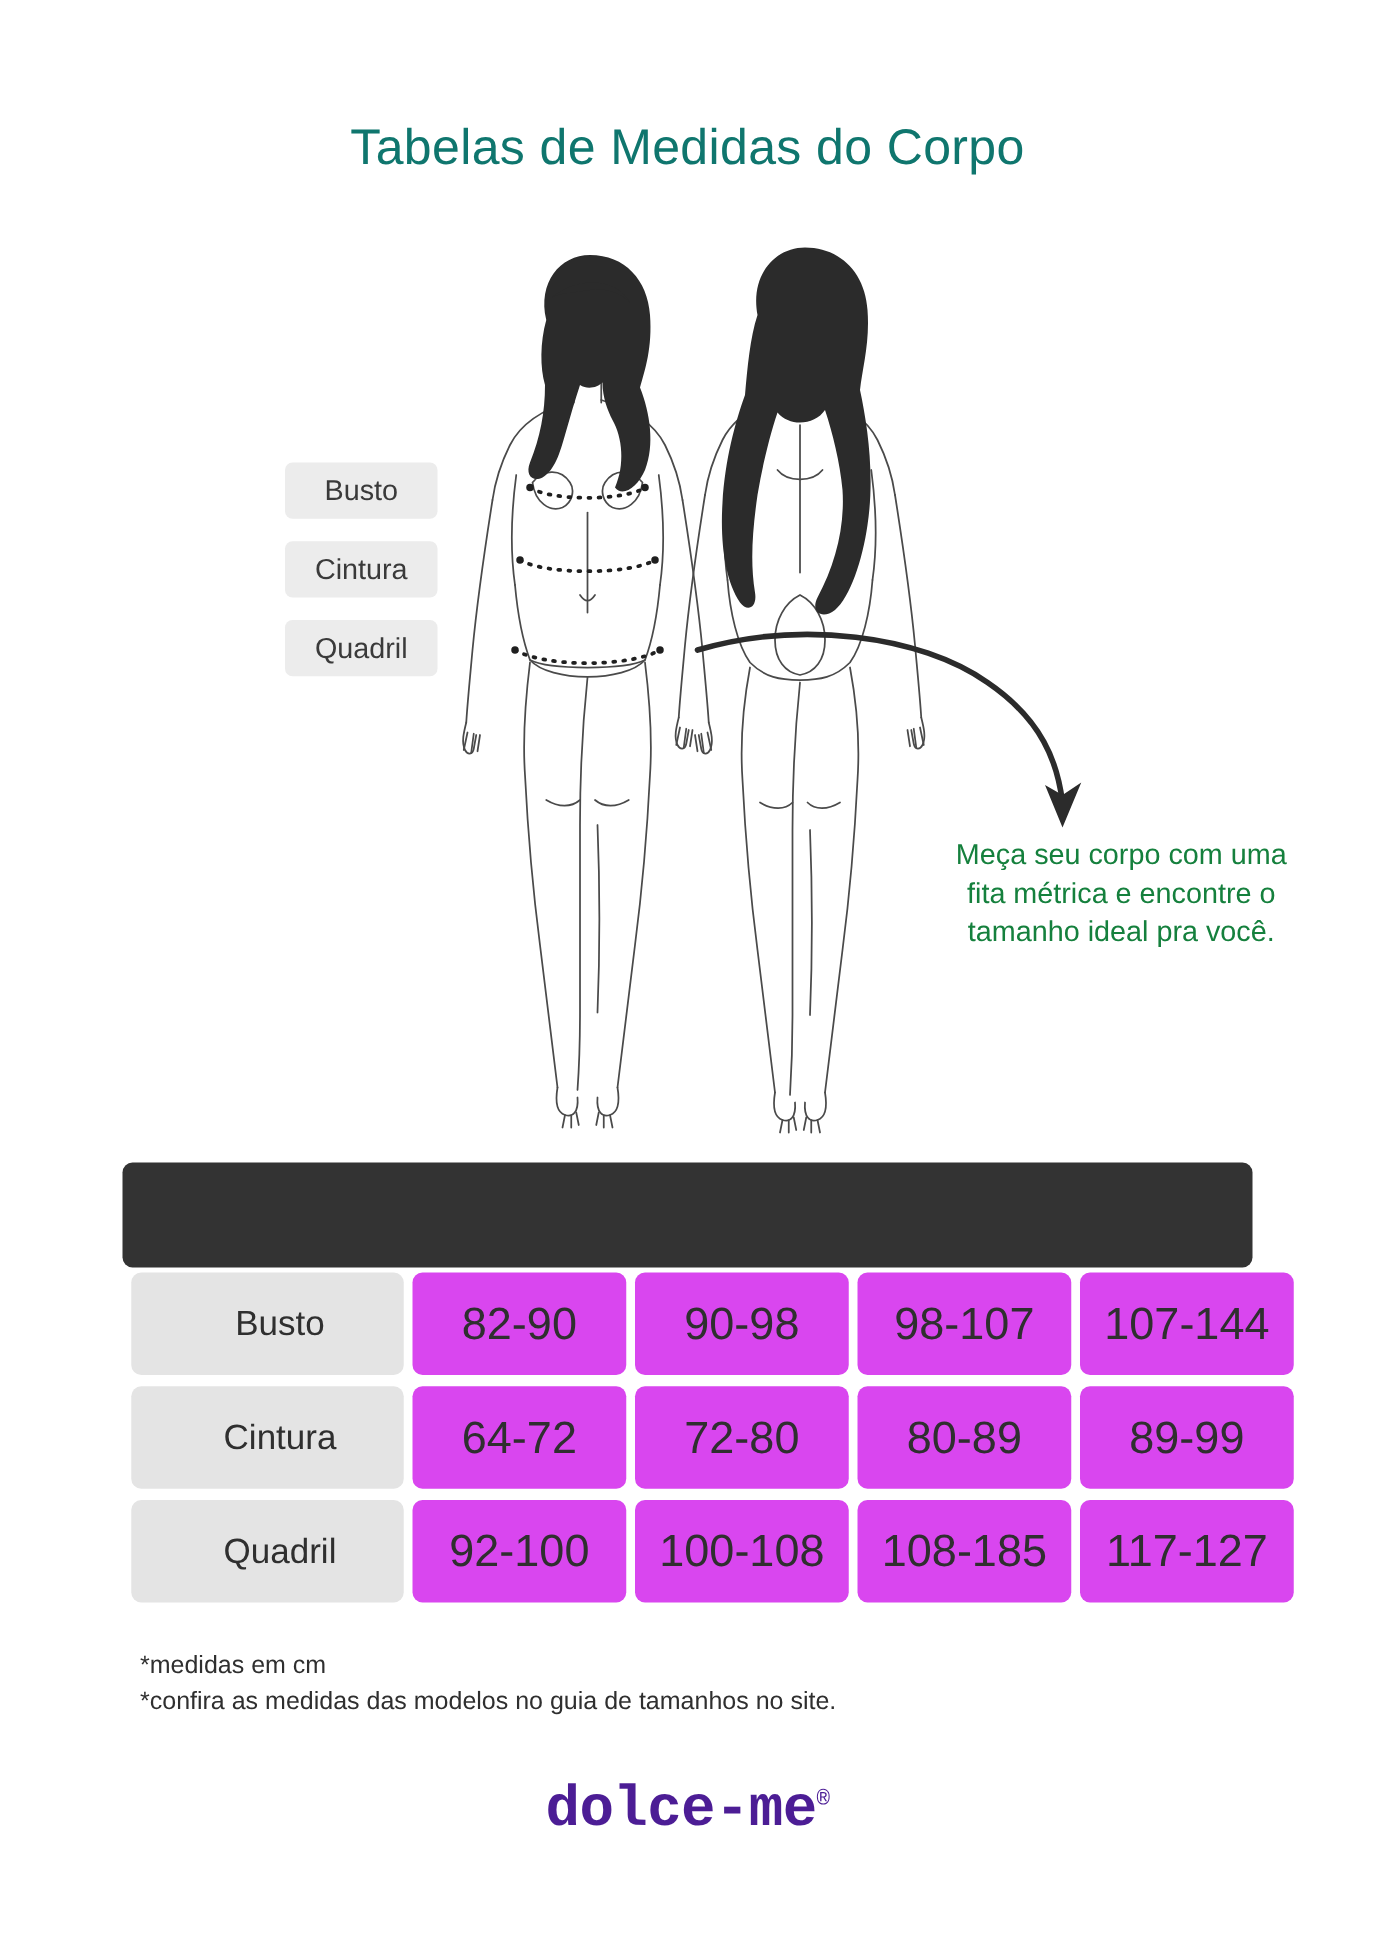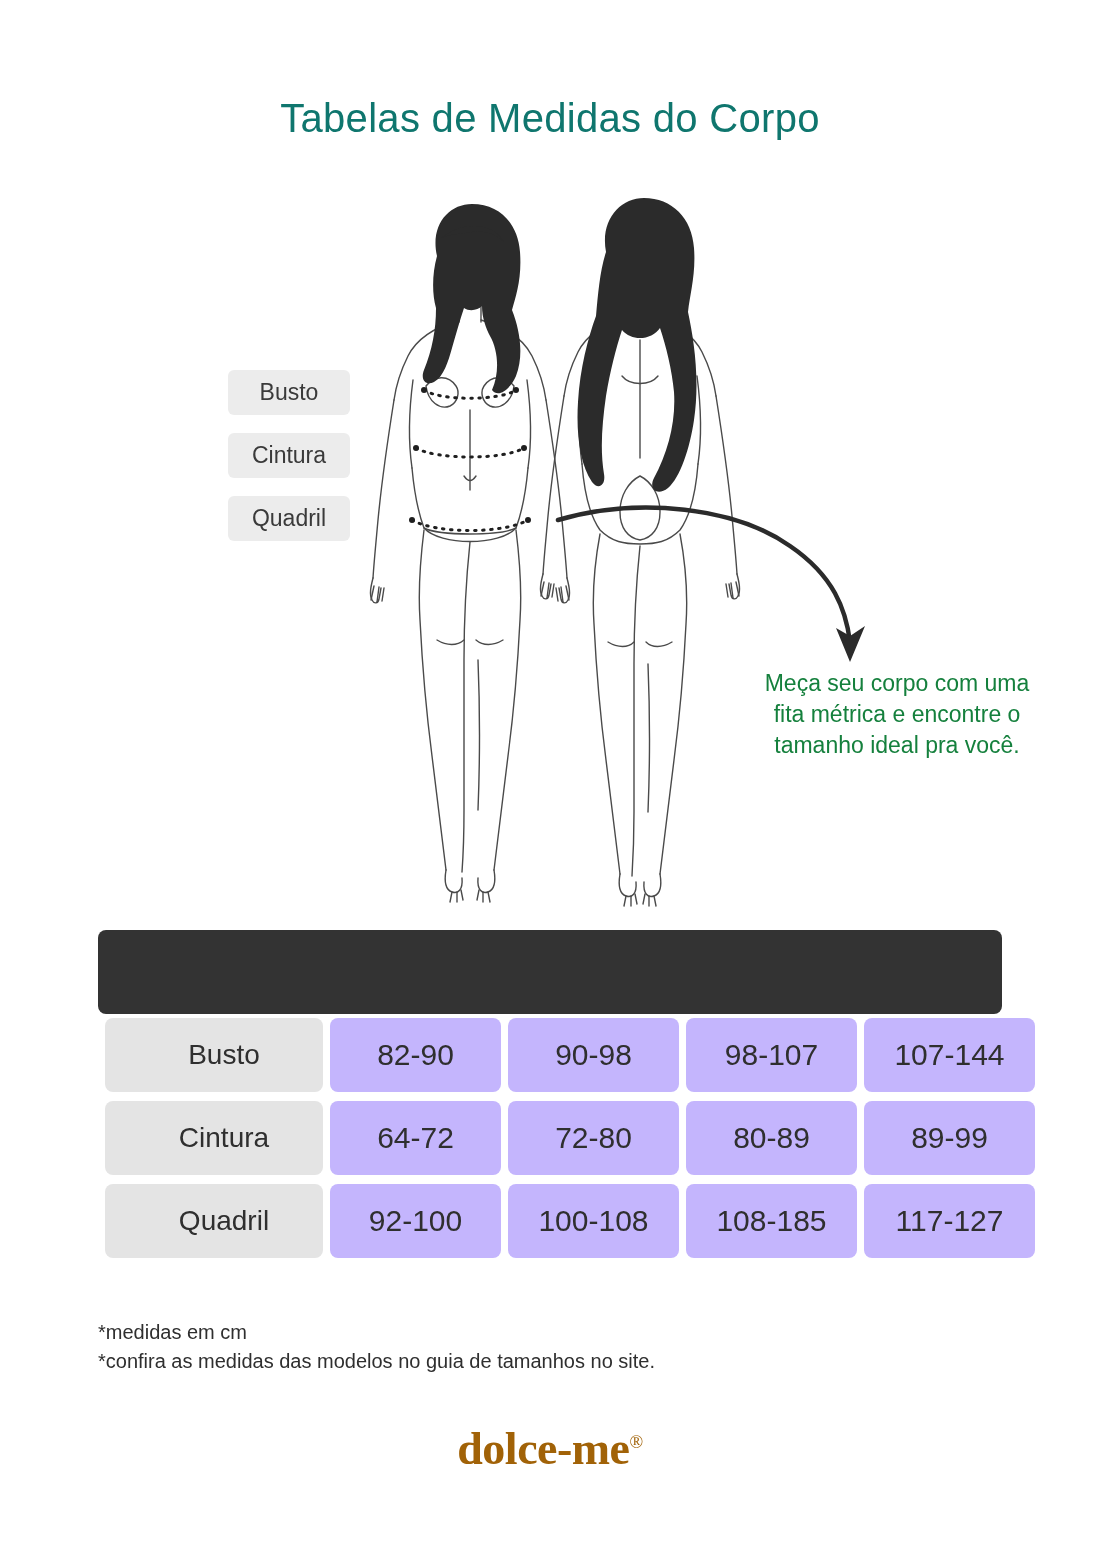--- a/index.html
+++ b/index.html
@@ -95,60 +95,60 @@
     position: absolute;
     left: 0;
     top: 0;
     width: 904px;
     height: 84px;
     background: #333333;
     border-radius: 8px;
   }
   .table thead th.label-col { text-align: left; padding-left: 40px; }
   .table tbody td {
-    background: #c4b5fd;
+    background: #d946ef;
     border-radius: 8px;
     text-align: center;
-    font-size: 30px;
+    font-size: 36px;
     padding: 20px 0;
     color: #2f2f2f;
   }
   .table tbody td.row-label {
     background: #e4e4e4;
     font-size: 28px;
     padding-left: 20px;
   }
   .table colgroup col.c0 { width: 218px; }
   .table colgroup col.c1,
   .table colgroup col.c2,
   .table colgroup col.c3,
   .table colgroup col.c4 { width: 171px; }
 
   
   .notes {
     position: absolute;
-    left: 98px;
+    left: 112px;
     top: 1318px;
     font-size: 20px;
     line-height: 1.45;
     color: #2f2f2f;
   }
 
   
   .brand {
     position: absolute;
     left: 0;
     top: 1422px;
     width: 1100px;
     text-align: center;
-    font-family: Liberation Serif, serif;
+    font-family: Liberation Mono, monospace;
     font-weight: bold;
     font-size: 46px;
     letter-spacing: -0.5px;
-    color: #a16207;
+    color: #4c1d95;
   }
   .brand sup {
     font-size: 18px;
     vertical-align: super;
     font-weight: normal;
   }
 </style>
 </head>
 <body>
 

